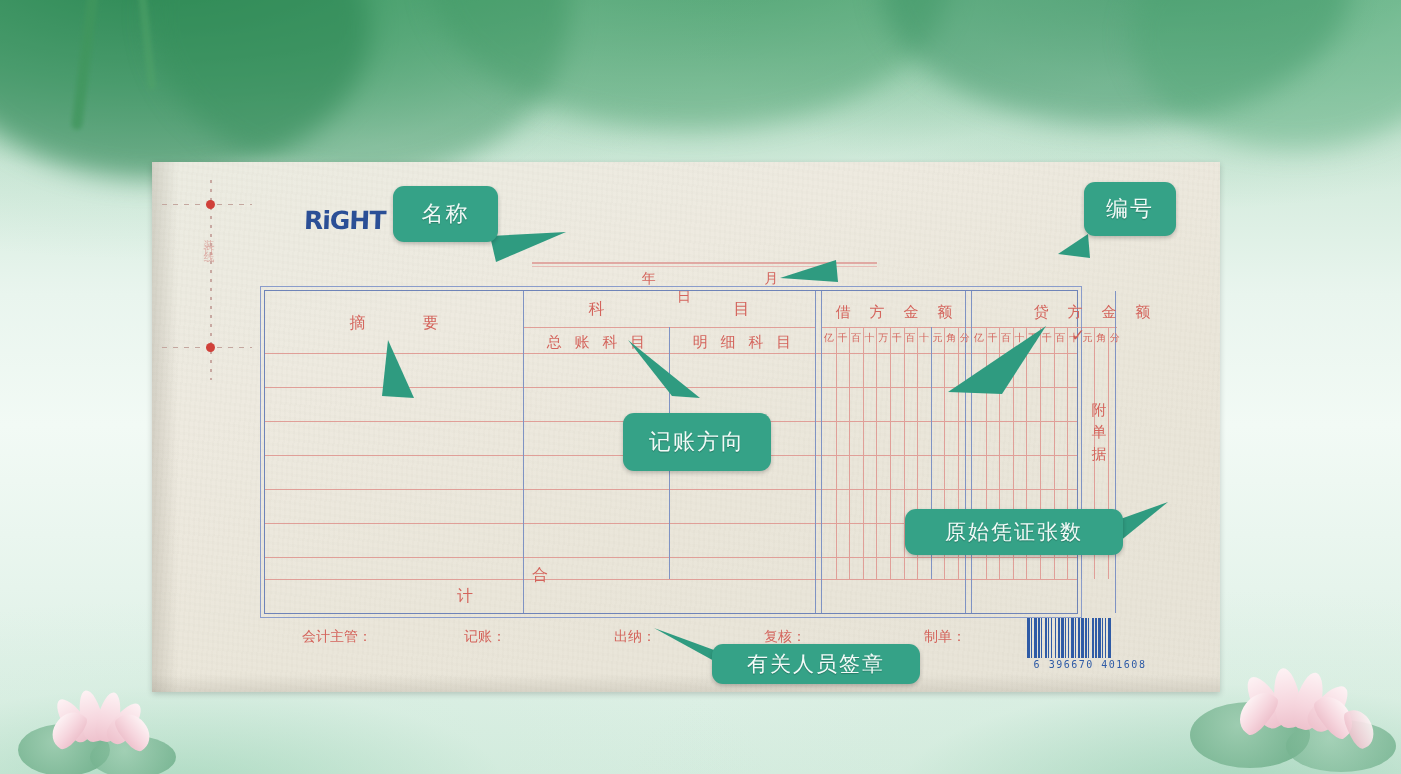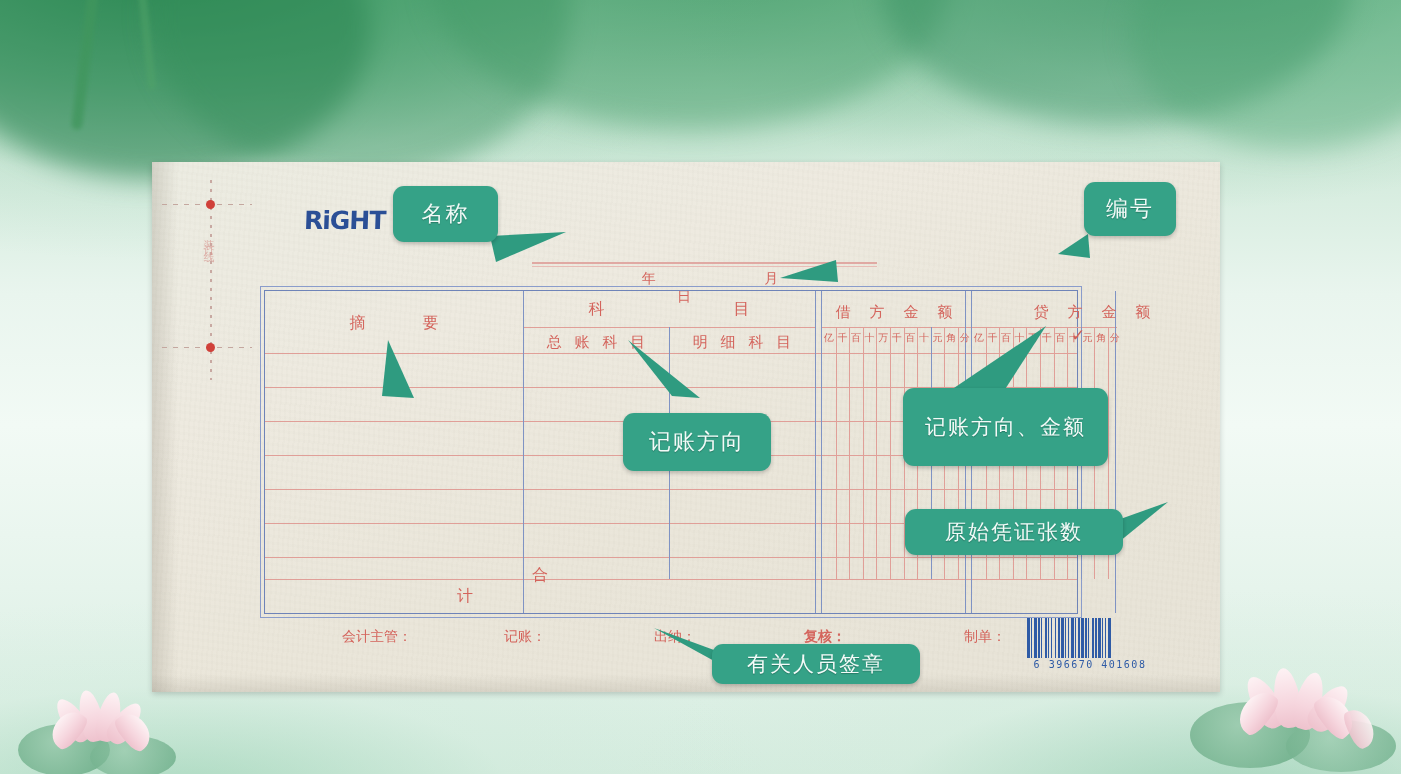--- a/index.html
+++ b/index.html
@@ -117,21 +117,21 @@
 
   .side-note{position:absolute;left:936px;top:228px;width:20px;
     font-family:"DejaVu Serif","Liberation Serif",serif;font-size:15px;color:#d4645c;
     writing-mode:vertical-rl;text-orientation:upright;letter-spacing:22px;}
   .side-note2{position:absolute;left:936px;top:370px;width:20px;
     font-family:"DejaVu Serif","Liberation Serif",serif;font-size:15px;color:#d4645c;}
 
   
   .sigrow{position:absolute;left:150px;top:466px;width:780px;display:flex;}
   .sigrow div{font-family:"DejaVu Serif","Liberation Serif",serif;font-size:14px;color:#d4645c;}
-  .sig0{width:162px;margin-left:40px;} .sig1{width:150px;} .sig2{width:150px;} .sig3{width:160px;font-weight:bold;}
+  .sig0{width:162px;} .sig1{width:150px;} .sig2{width:150px;} .sig3{width:160px;}
 
   .barcode{position:absolute;left:875px;top:456px;width:125px;height:40px;
     display:flex;align-items:flex-end;gap:0;}
   .barcode i{display:block;background:#2f5ba6;height:100%;}
   .barnum{position:absolute;left:868px;top:497px;width:140px;text-align:center;font-size:10px;
     color:#2f5ba6;letter-spacing:1.5px;font-family:"DejaVu Sans Mono","Liberation Mono",monospace;}
 
   
   .callout{position:absolute;background:#35a287;border-radius:11px;
     box-shadow:0 2px 4px rgba(0,0,0,.22);
@@ -359,19 +359,18 @@
   </svg>
 
   <div class="callout" style="left:393px;top:186px;width:105px;height:56px;font-size:22px;">名称</div>
 
 
   <div class="callout" style="left:1084px;top:182px;width:92px;height:54px;font-size:22px;">编号</div>
 
 
   <div class="callout" style="left:623px;top:413px;width:148px;height:58px;font-size:22px;">记账方向</div>
 
-  <div class="callout" style="left:903px;top:388px;width:205px;height:78px;font-size:21px;line-height:30px;">记账方向、金额</div>
 
   <div class="callout" style="left:905px;top:509px;width:218px;height:46px;font-size:21px;">原始凭证张数</div>
 
   <div class="callout" style="left:712px;top:644px;width:208px;height:40px;font-size:21px;">有关人员签章</div>
 
 </div>
 
 </body></html>

